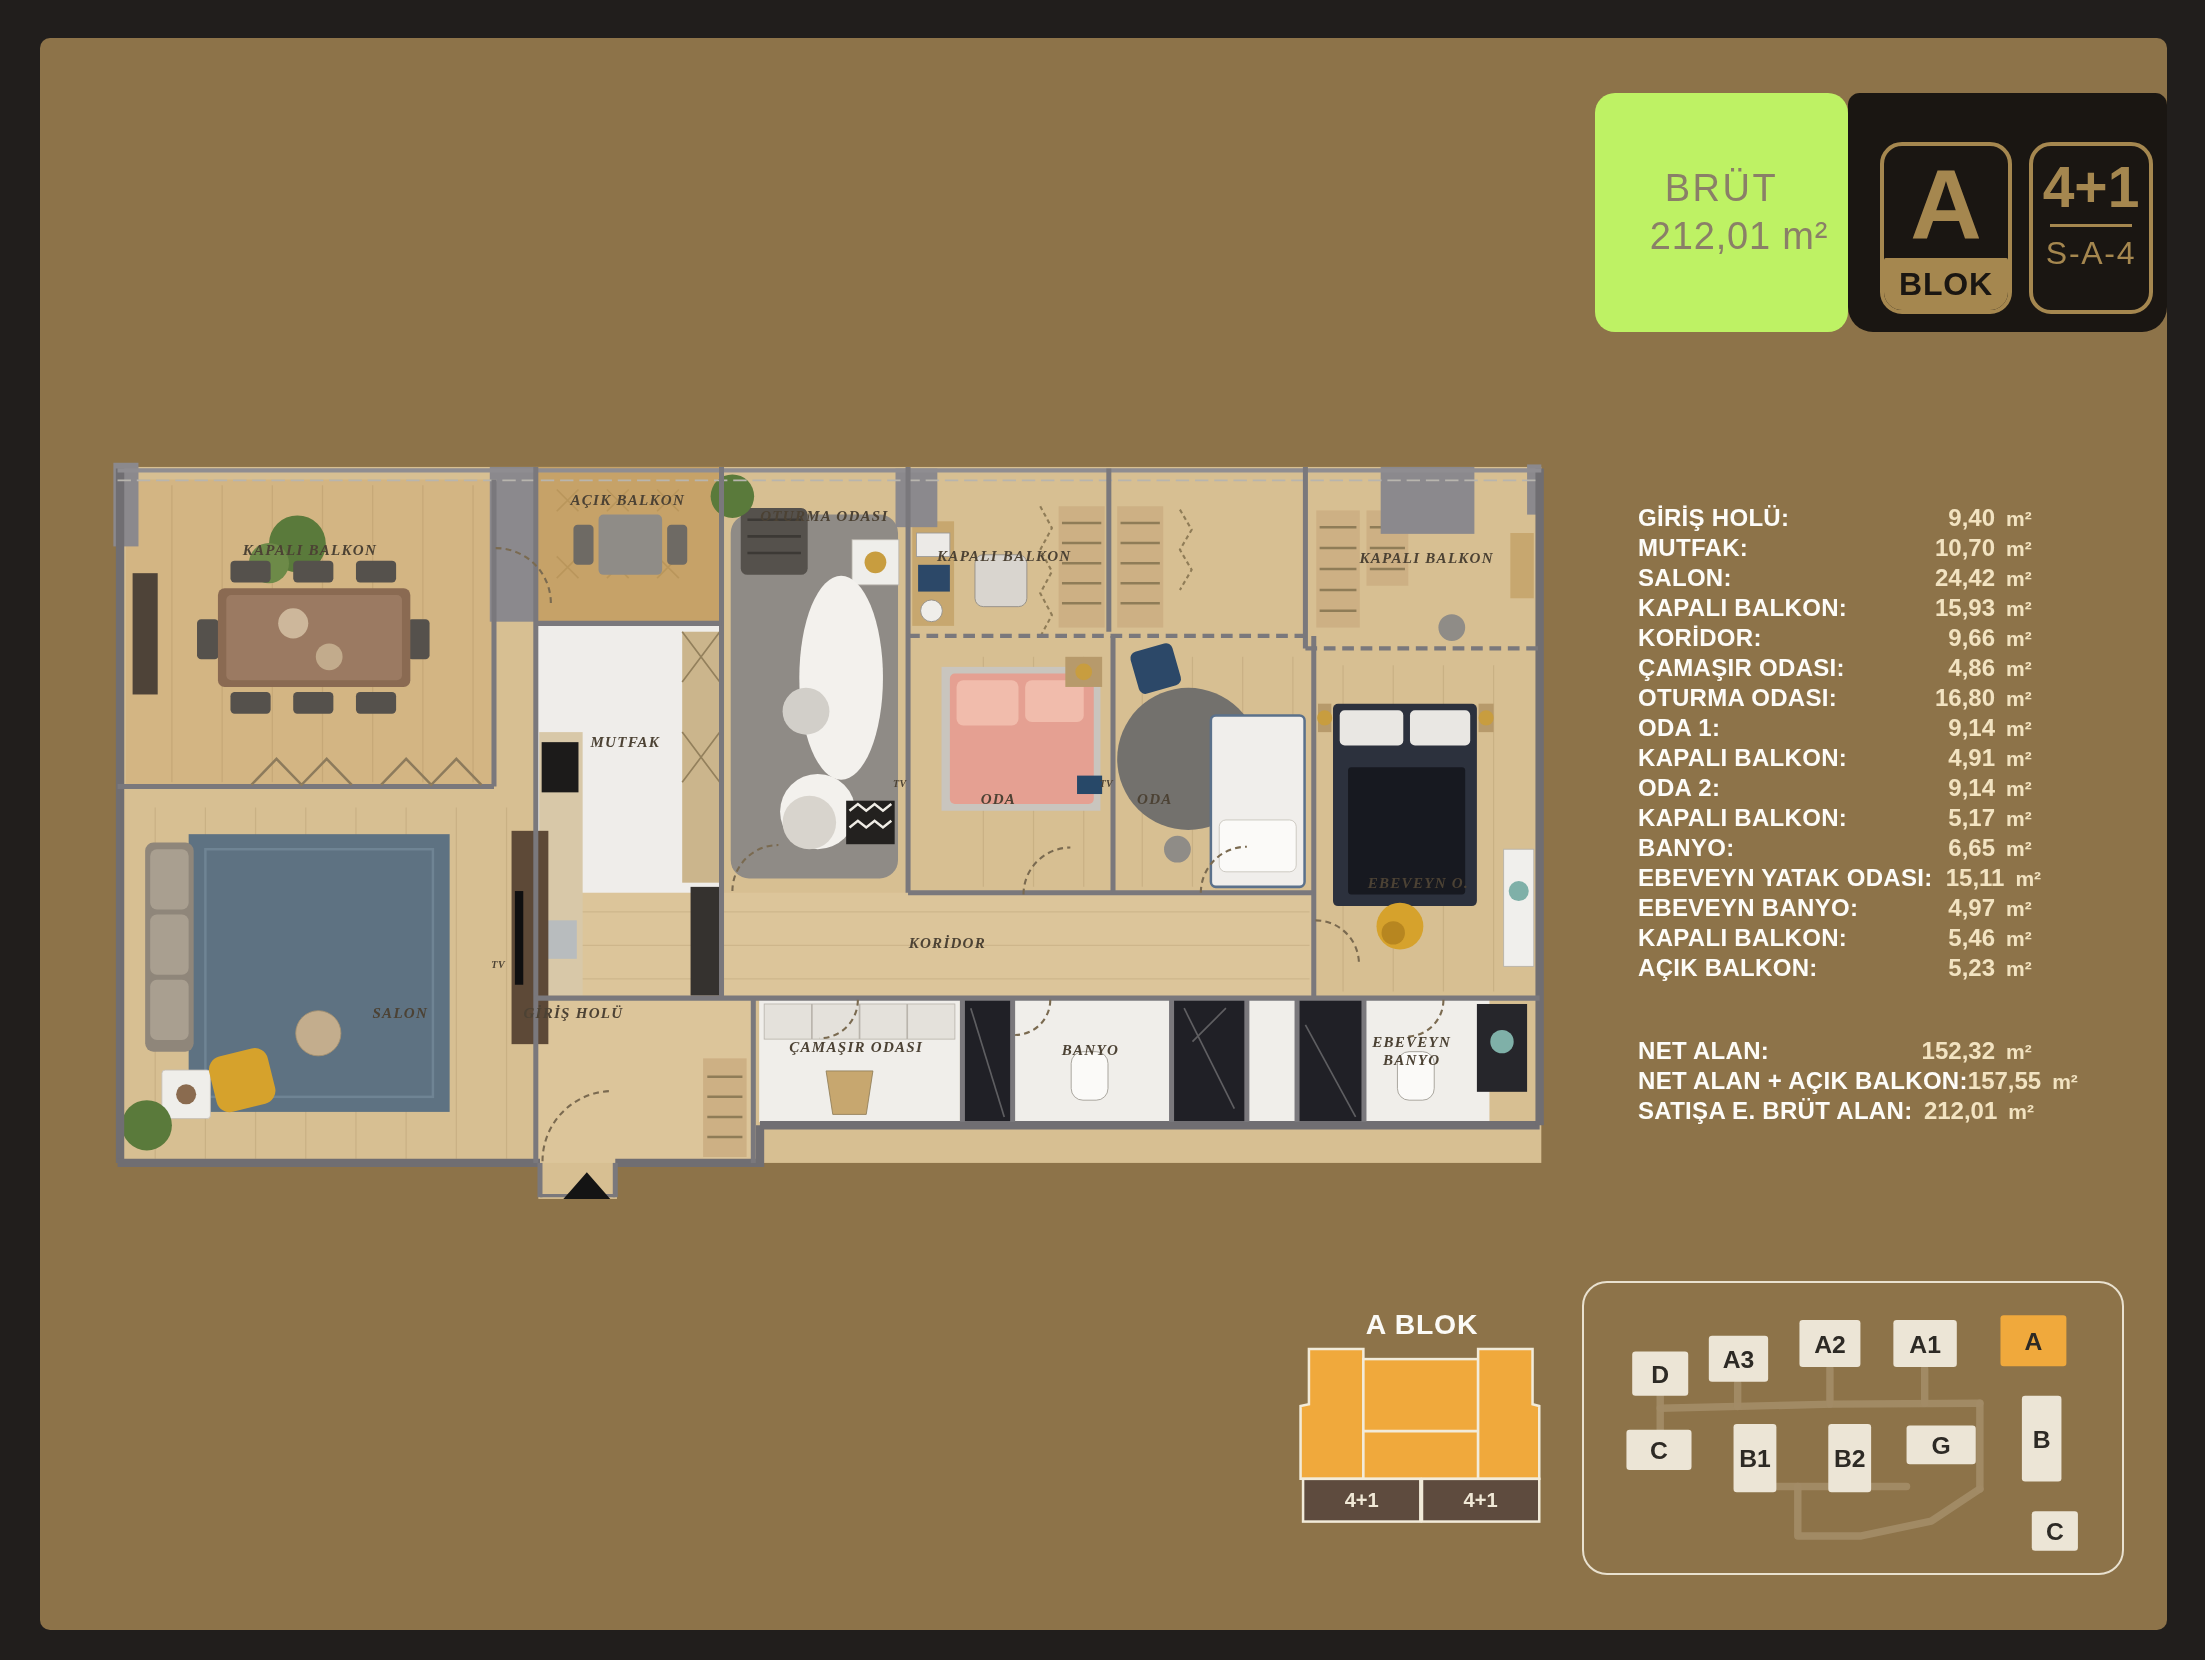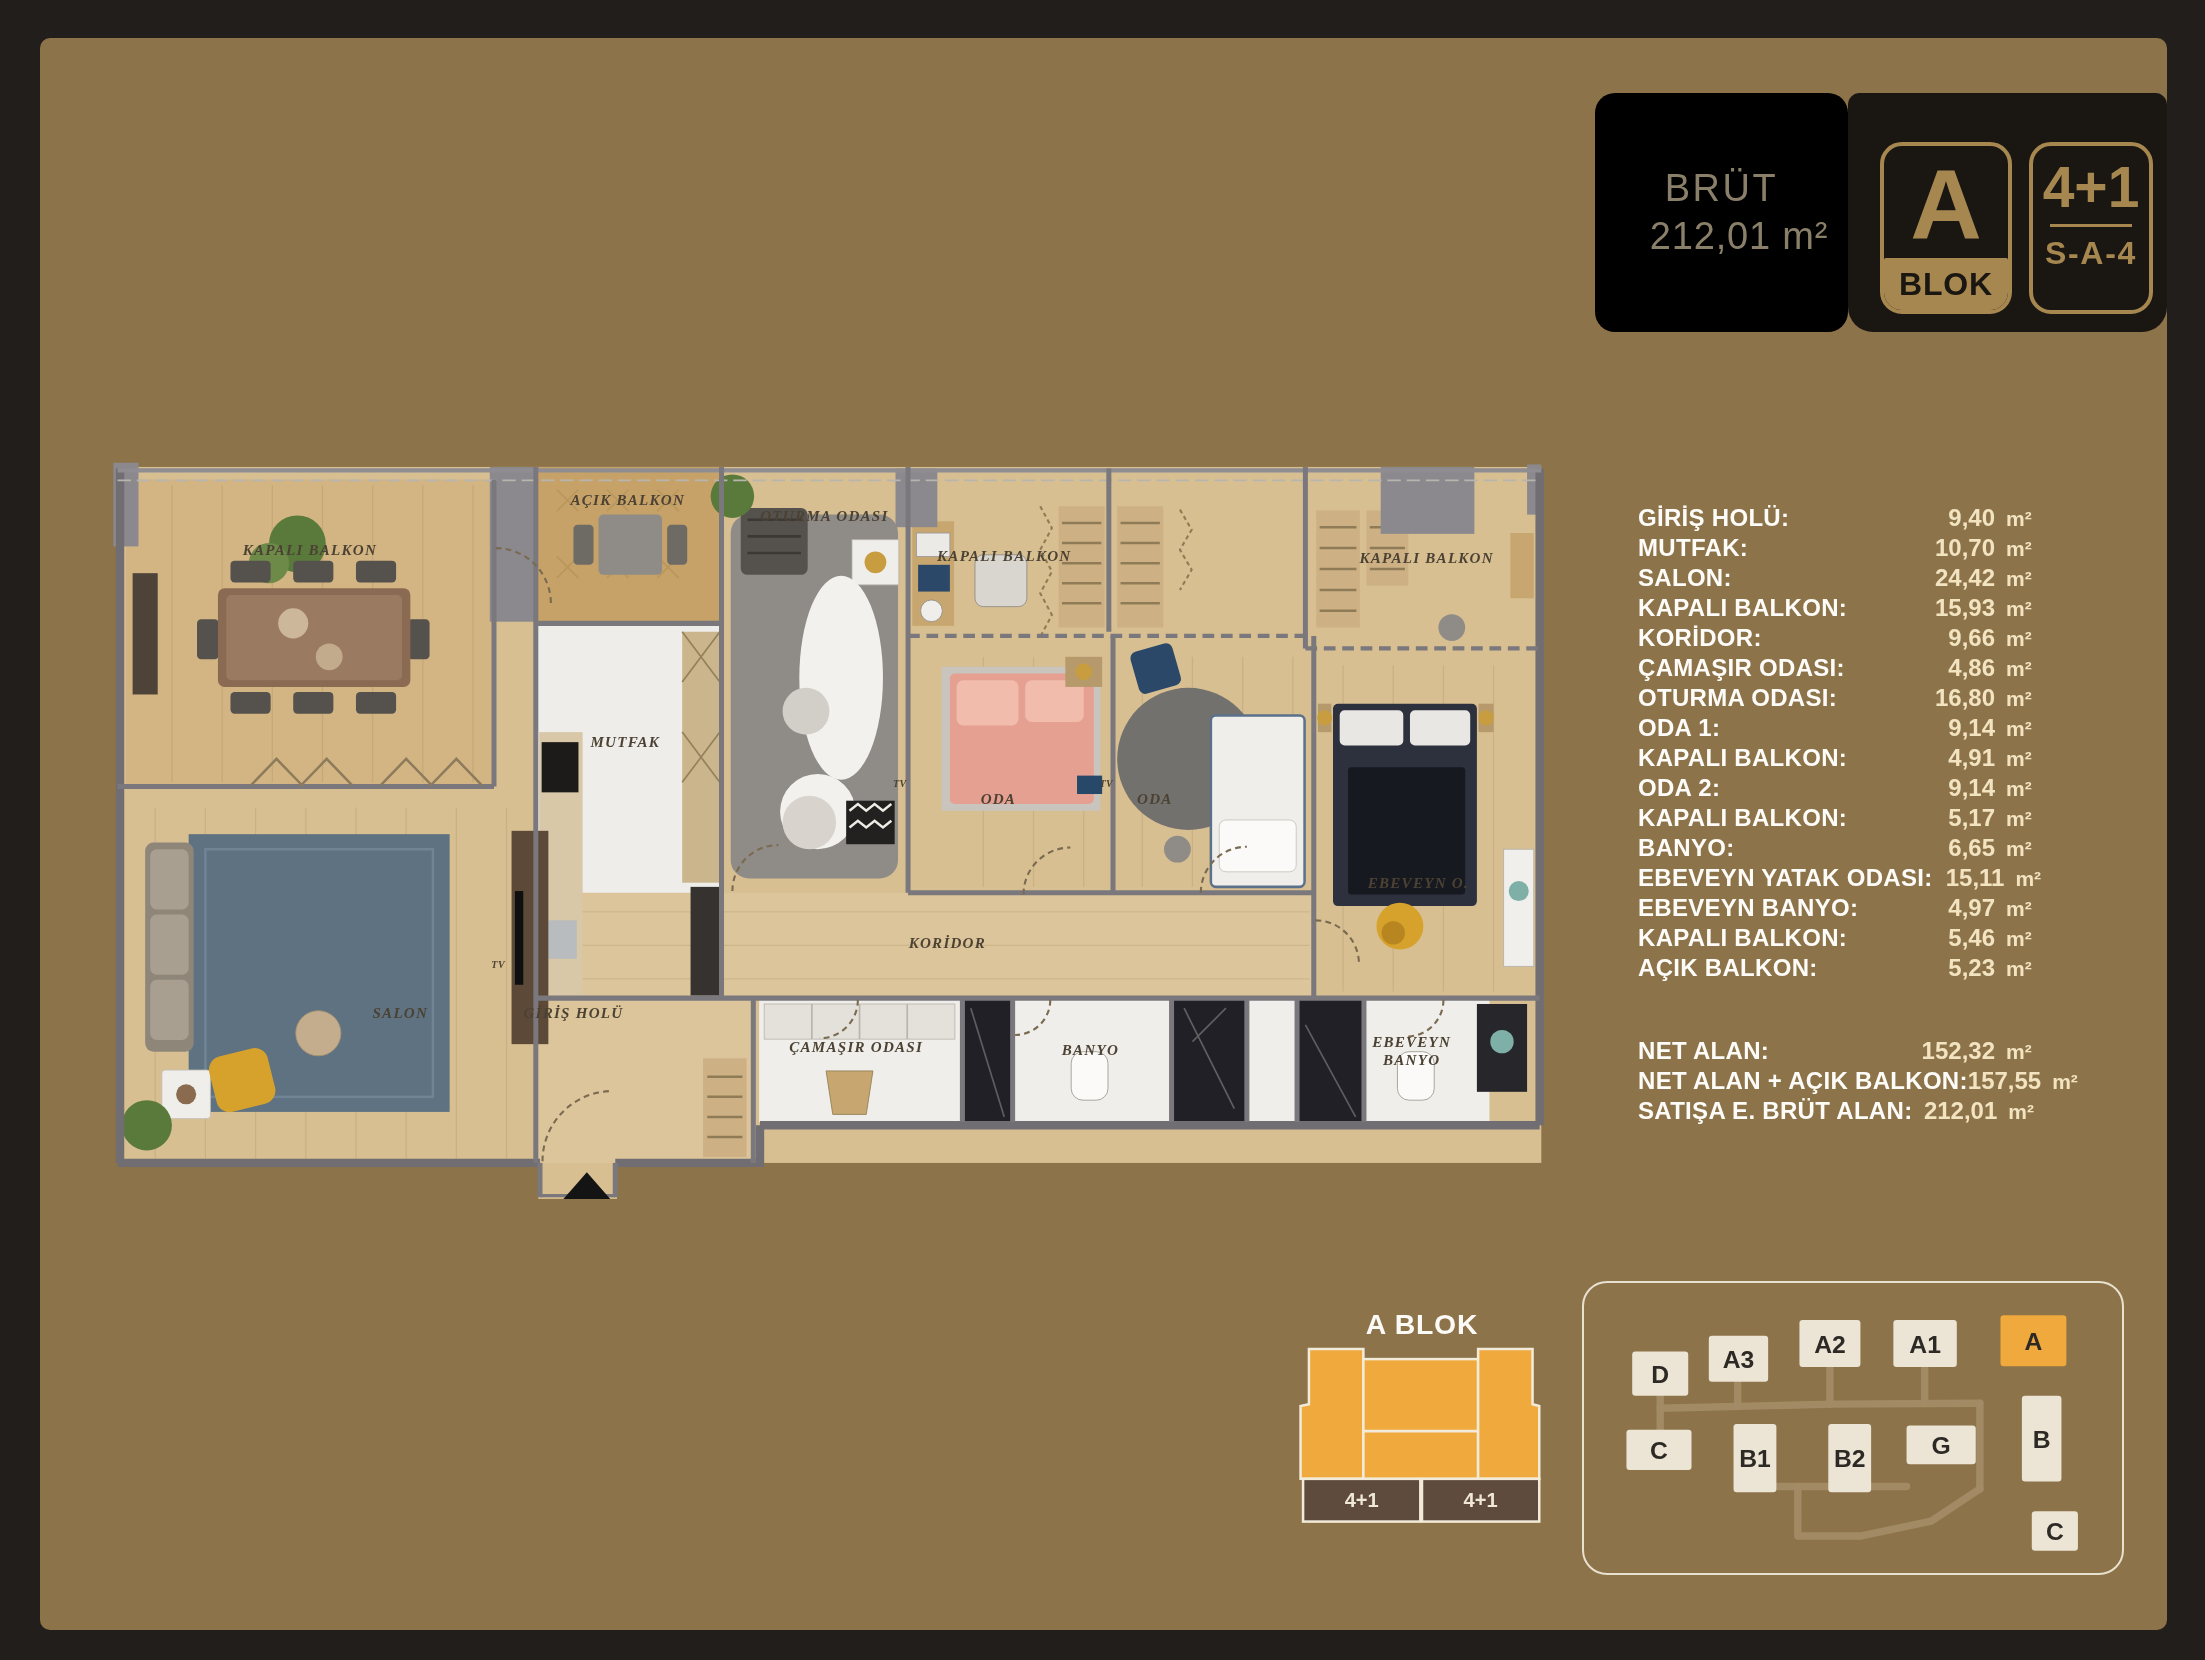--- a/index.html
+++ b/index.html
@@ -3,38 +3,38 @@
 <meta charset="utf-8">
 <style>
   html,body{margin:0;padding:0;background:#211e1c;}
   .page{position:relative;width:2205px;height:1661px;background:#211e1c;
         font-family:"Liberation Sans",sans-serif;overflow:hidden;}
   .gold-panel{position:absolute;left:40px;top:38px;width:2127px;height:1592px;
         background:#8d7349;border-radius:10px;}
 
   
   .brut-box{position:absolute;left:1595px;top:93px;width:253px;height:239px;
-        background:#000000;border-radius:20px;display:flex;flex-direction:column;
+        background:#bef264;border-radius:20px;display:flex;flex-direction:column;
         align-items:center;justify-content:center;gap:5px;}
   .brut-label{font-size:38px;font-weight:500;color:#8a7f68;letter-spacing:2.5px;}
   .brut-value{font-size:38px;font-weight:500;color:#8a7f68;letter-spacing:0.8px;margin-left:35px;}
   .badge-panel{position:absolute;left:1848px;top:93px;width:319px;height:239px;
         background:#1a1612;border-radius:11.7px 11.7px 25px 25px;}
   .badge{position:absolute;border:4.2px solid #a5874f;border-radius:22px;
         display:flex;flex-direction:column;align-items:center;overflow:hidden;box-sizing:border-box;}
   .badge-a{left:32px;top:49px;width:132px;height:172px;}
   .badge-a .letter{flex:1;display:flex;align-items:center;justify-content:center;
         font-size:99px;font-weight:800;color:#a5874f;line-height:1;padding-top:3.3px;}
   .badge-a .blok{width:100%;height:52px;background:#a5874f;color:#1a1612;
         display:flex;align-items:center;justify-content:center;
         font-size:32px;font-weight:700;letter-spacing:0.8px;border-radius:1.7px 1.7px 15px 15px;}
   .badge-41{left:181px;top:49px;width:124px;height:172px;justify-content:flex-start;}
   .badge-41 .type{font-size:57px;font-weight:800;color:#a5874f;margin-top:10px;line-height:1.1;}
   .badge-41 .divider{width:82px;height:3.3px;background:#a5874f;margin:5px 0 8.4px 0;}
-  .badge-41 .code{font-size:32px;font-weight:700;color:#a5874f;letter-spacing:1.7px;}
+  .badge-41 .code{font-size:32px;font-weight:400;color:#a5874f;letter-spacing:1.7px;}
 
   
   .room-list{position:absolute;left:1638px;top:504px;width:417px;}
   .room-summary{position:absolute;left:1638px;top:1037px;width:417px;}
   .row{display:flex;align-items:baseline;height:30px;}
   .row .lab{flex:1;font-size:24px;font-weight:700;color:#fdfcf8;letter-spacing:0.3px;white-space:nowrap;}
   .row .val{width:89px;text-align:right;font-size:24px;font-weight:700;color:#f2e3c1;}
   .row .unit{width:49px;padding-left:11px;font-size:21px;font-weight:700;color:#f2e3c1;}
 
   

